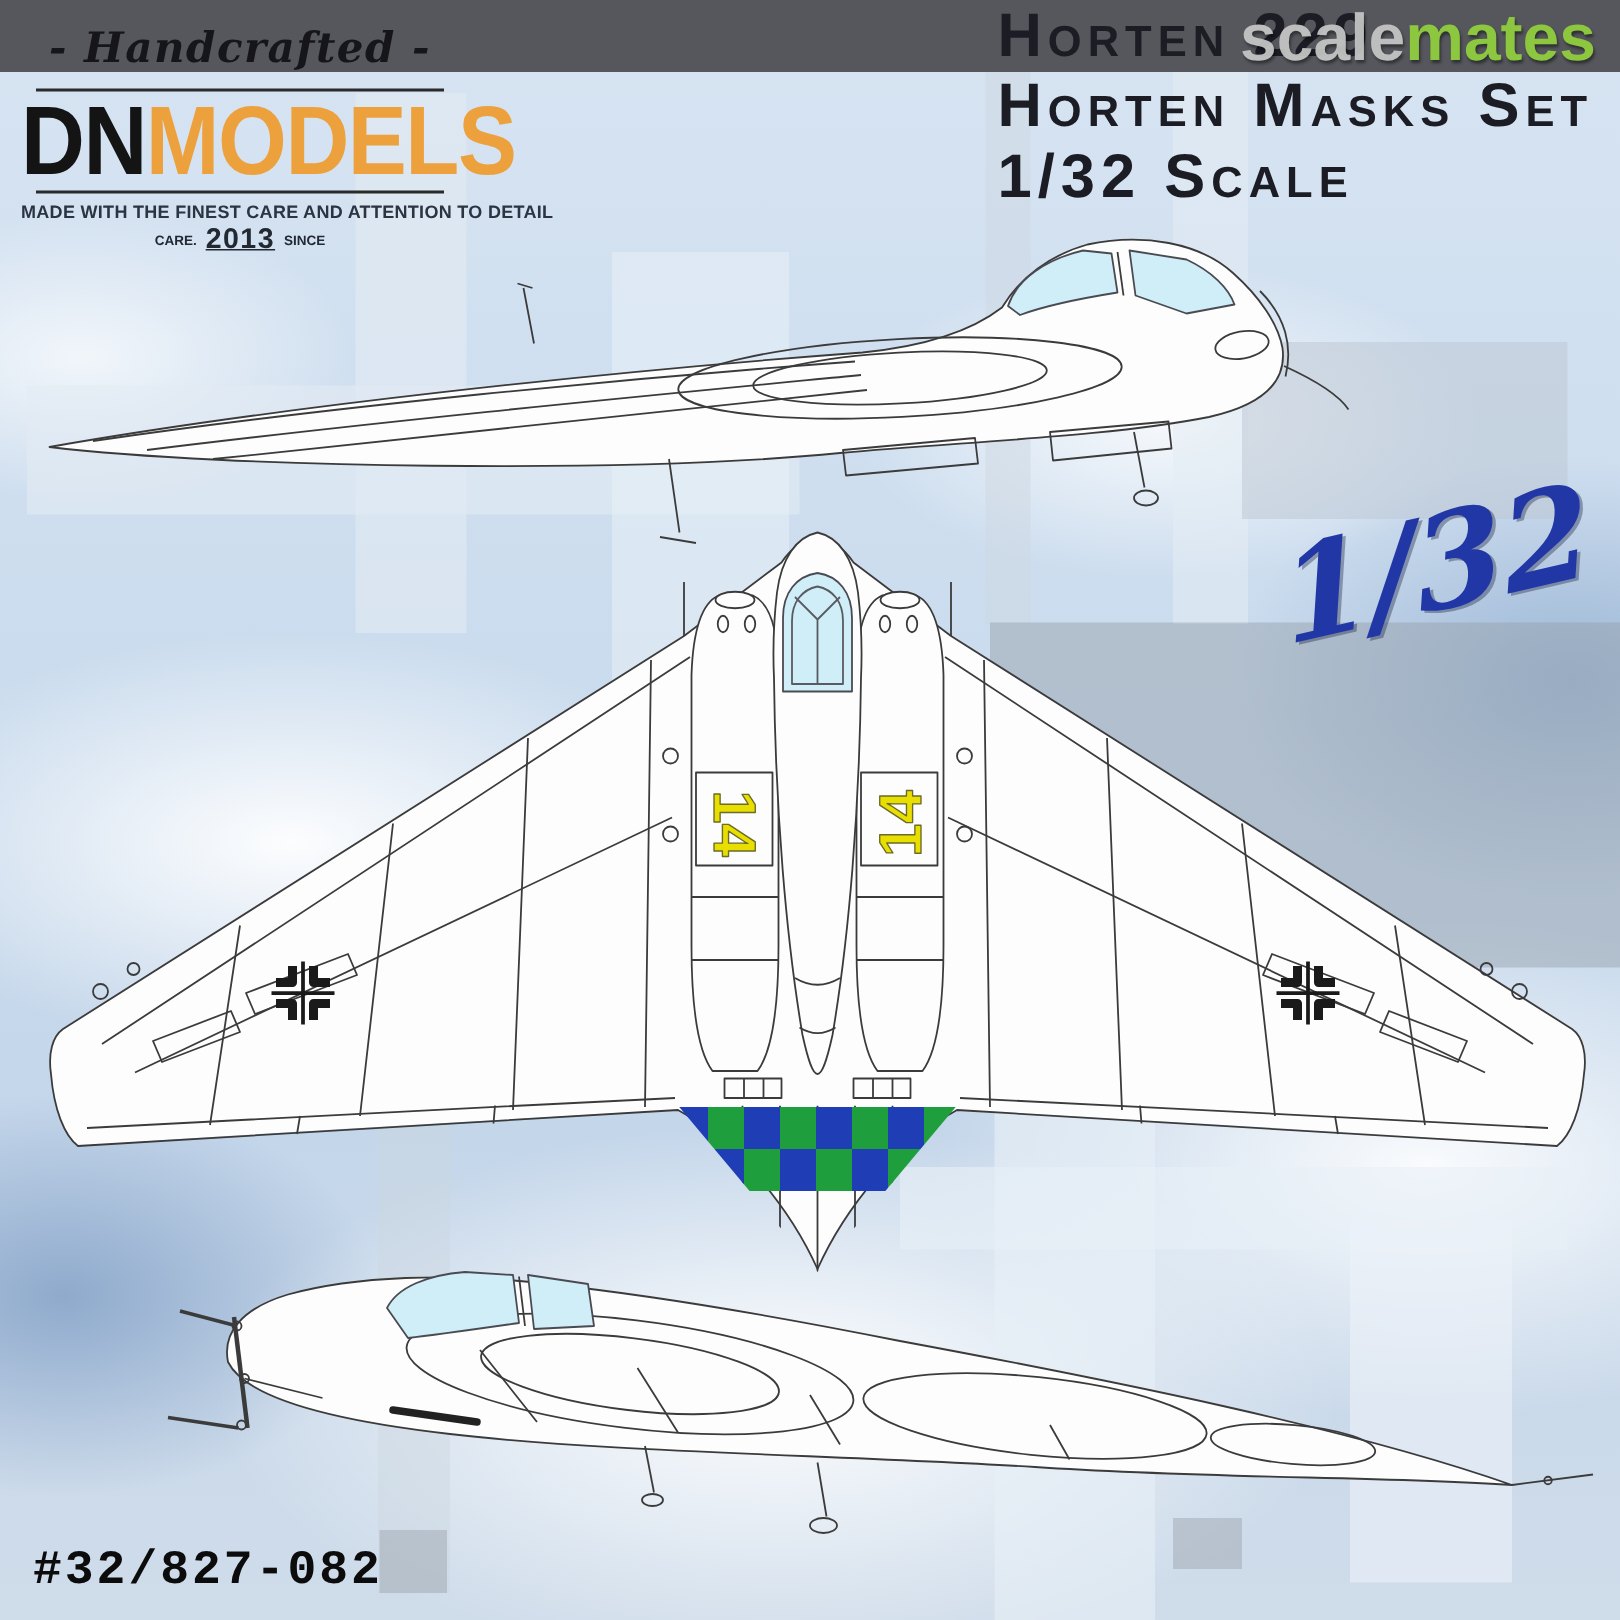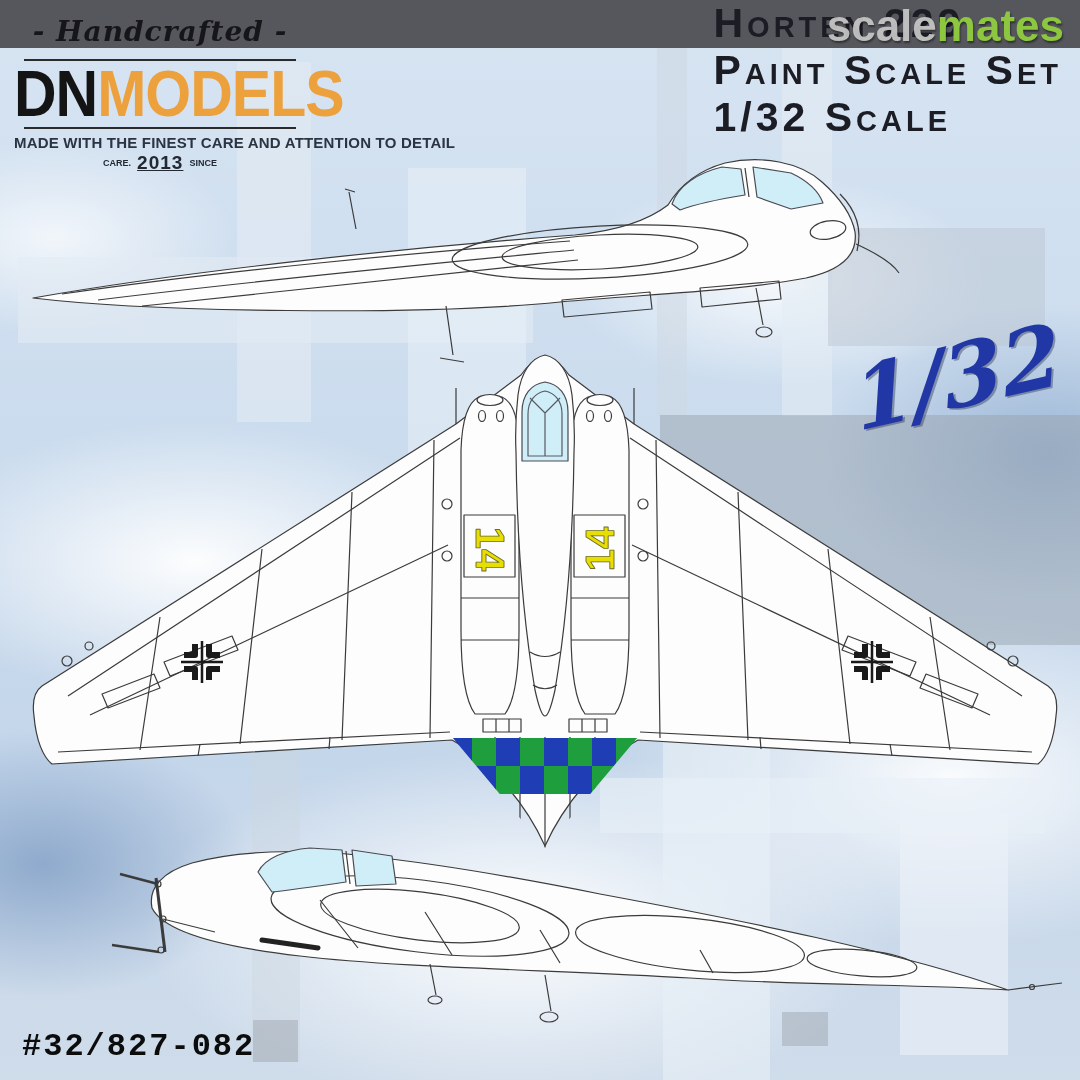--- a/index.html
+++ b/index.html
@@ -50,21 +50,21 @@
 
   .logo{position:absolute;left:14px;top:6px;width:292px;z-index:5;
         text-align:center;color:#16161a;}
   .logo-script{font-family:"DejaVu Serif",serif;font-style:italic;font-size:28px;
                font-weight:700;letter-spacing:1px;line-height:52px;}
   .logo-rule{height:2px;background:#2a2a2a;margin:1px 10px;}
   .logo-brand{font-size:59px;font-weight:800;letter-spacing:-1px;line-height:64px;
               transform:scaleY(1.1);}
   .brand-dn{color:#141414;}
   .brand-models{color:#EDA13C;}
-  .logo-tagline{font-size:15px;font-weight:700;color:#2b3442;letter-spacing:.2px;
+  .logo-tagline{font-size:12px;font-weight:700;color:#2b3442;letter-spacing:.2px;
                 margin-top:5px;white-space:nowrap;}
   .logo-estd{margin-top:1px;font-weight:700;color:#222933;}
   .estd-small{font-size:9px;vertical-align:middle;letter-spacing:0;}
   .estd-year{font-size:19px;letter-spacing:1px;vertical-align:middle;margin:0 6px;text-decoration:underline;}
 
   .scale-note{position:absolute;left:852px;top:326px;z-index:5;
               font-family:"DejaVu Serif",serif;font-style:italic;font-weight:700;
               font-size:86px;color:#2137a6;transform:rotate(-13deg) skewX(-6deg);
               text-shadow:2px 2px 0 rgba(15,20,55,.35);white-space:nowrap;}
 
@@ -242,21 +242,21 @@
         <path d="M430,964 L436,995"></path>
           <ellipse cx="435" cy="1000" rx="7" ry="4"></ellipse>
       </g>
     </g>
   </svg>
 
   <div class="top-band"></div>
 
   <div class="title">
     <div class="title-line">Horten 229</div>
-    <div class="title-line">Paint Scale Set</div>
+    <div class="title-line">Horten Masks Set</div>
     <div class="title-line">1/32 Scale</div>
   </div>
 
   <div class="watermark">
     <span class="wm-scale">scale</span><span class="wm-mates">mates</span>
   </div>
 
   <div class="logo">
     <div class="logo-script">- Handcrafted -</div>
     <div class="logo-rule"></div>

